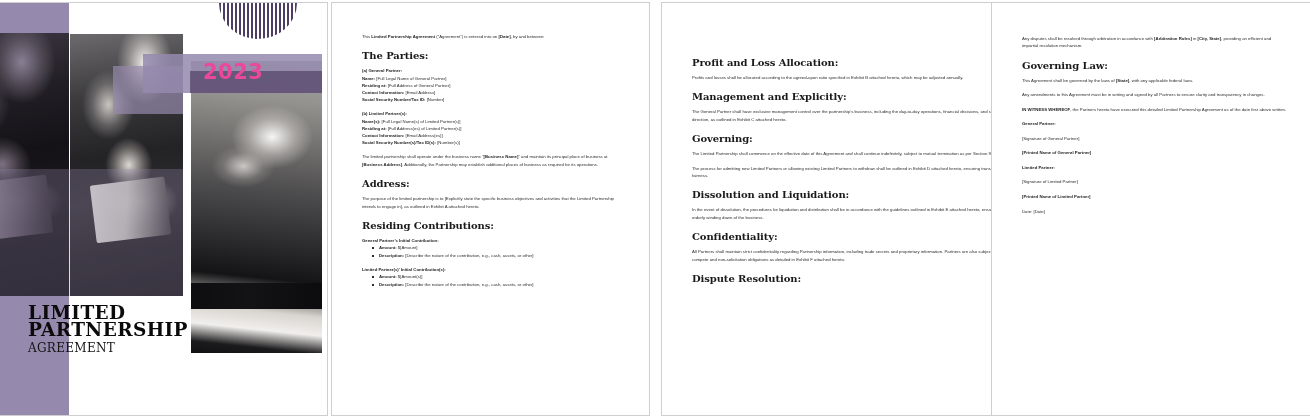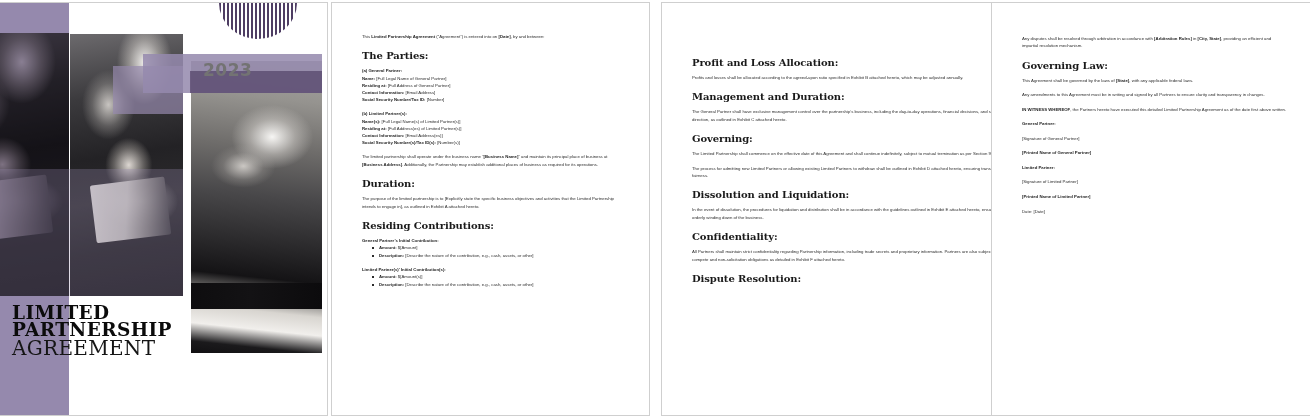--- a/index.html
+++ b/index.html
@@ -149,46 +149,46 @@
       #ffffff 2px, #ffffff 4px
     );
   }
 
   
   .cover-year {
     position: absolute;
     left: 203px; top: 59px;
     font-family: "DejaVu Sans", sans-serif;
     font-weight: 700;
-    font-size: 17px;
+    font-size: 21px;
     letter-spacing: 0.5px;
-    color: #737373;
+    color: #ec4899;
     line-height: 1;
   }
 
   
   .cover-title {
     position: absolute;
-    left: 12px; top: 301px;
+    left: 28px; top: 301px;
     width: 290px;
   }
   .cover-title .l1,
   .cover-title .l2 {
     font-family: "DejaVu Serif", serif;
     font-weight: 700;
     font-size: 18.5px;
     line-height: 17px;
     letter-spacing: 0.4px;
     color: #0b0b0b;
     white-space: nowrap;
   }
   .cover-title .l3 {
     font-family: "DejaVu Serif", serif;
     font-weight: 400;
-    font-size: 20px;
+    font-size: 12px;
     line-height: 20px;
     letter-spacing: 0.3px;
     color: #151515;
     white-space: nowrap;
   }
 
   
   .doc-body {
     position: absolute;
     left: 30px;
@@ -305,21 +305,21 @@
       <div class="grp">
         <p class="tight lbl">(b) Limited Partner(s):</p>
         <p class="tight"><span class="lbl">Name(s):</span><span> [Full Legal Name(s) of Limited Partner(s)]</span></p>
         <p class="tight"><span class="lbl">Residing at:</span><span> [Full Address(es) of Limited Partner(s)]</span></p>
         <p class="tight"><span class="lbl">Contact Information:</span><span> [Email Address(es)]</span></p>
         <p class="tight"><span class="lbl">Social Security Number(s)/Tax ID(s):</span><span> [Number(s)]</span></p>
       </div>
 
       <p><span>The limited partnership shall operate under the business name “</span><span class="lbl">[Business Name]</span><span>” and maintain its principal place of business at </span><span class="lbl">[Business Address]</span><span>. Additionally, the Partnership may establish additional places of business as required for its operations.</span></p>
 
-      <div class="h2">Duration:</div>
+      <div class="h2">Address:</div>
       <p>The purpose of the limited partnership is to [Explicitly state the specific business objectives and activities that the Limited Partnership intends to engage in], as outlined in Exhibit A attached hereto.</p>
 
       <div class="h2">Residing Contributions:</div>
 
       <p class="tight lbl">General Partner’s Initial Contribution:</p>
       <ul>
         <li><span class="lbl">Amount:</span><span> $[Amount]</span></li>
         <li><span class="lbl">Description:</span><span> [Describe the nature of the contribution, e.g., cash, assets, or other]</span></li>
       </ul>
 
@@ -331,21 +331,21 @@
 
     </div>
   </div>
 
   <div class="page" id="page-3">
     <div class="doc-body">
 
       <div class="h2 first">Profit and Loss Allocation:</div>
       <p>Profits and losses shall be allocated according to the agreed-upon ratio specified in Exhibit B attached hereto, which may be adjusted annually.</p>
 
-      <div class="h2">Management and Duration:</div>
+      <div class="h2">Management and Explicitly:</div>
       <p>The General Partner shall have exclusive management control over the partnership’s business, including the day-to-day operations, financial decisions, and strategic direction, as outlined in Exhibit C attached hereto.</p>
 
       <div class="h2">Governing:</div>
       <p>The Limited Partnership shall commence on the effective date of this Agreement and shall continue indefinitely, subject to mutual termination as per Section 9.</p>
 
       <p>The process for admitting new Limited Partners or allowing existing Limited Partners to withdraw shall be outlined in Exhibit D attached hereto, ensuring transparency and fairness.</p>
 
       <div class="h2">Dissolution and Liquidation:</div>
       <p>In the event of dissolution, the procedures for liquidation and distribution shall be in accordance with the guidelines outlined in Exhibit E attached hereto, ensuring an orderly winding down of the business.</p>
 

